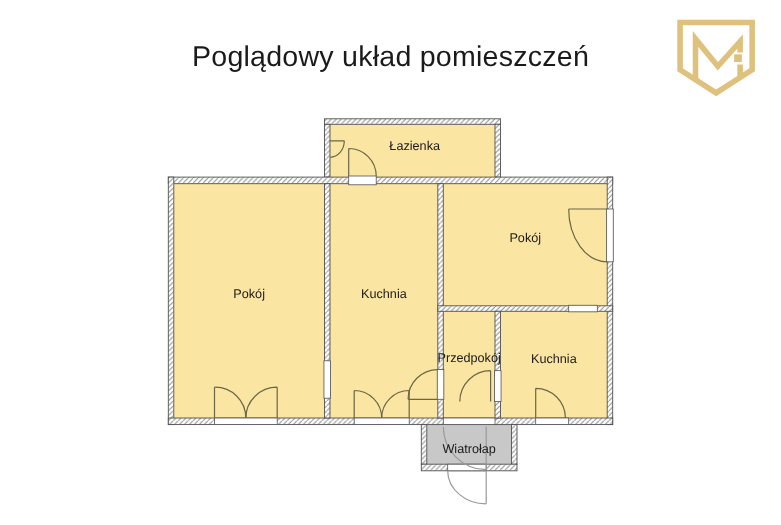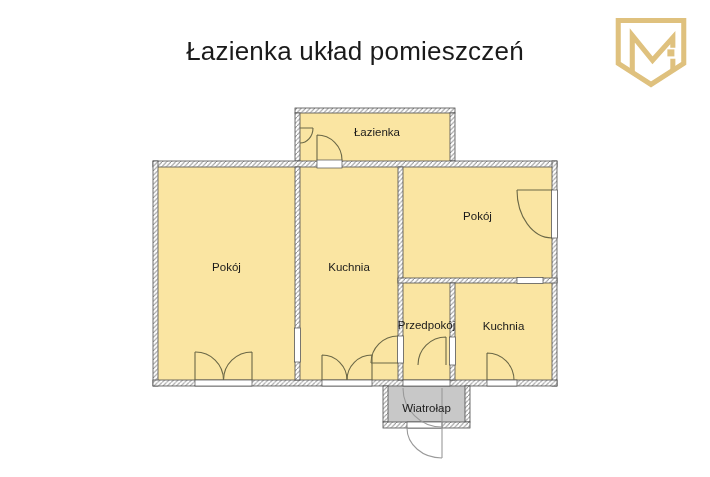--- a/index.html
+++ b/index.html
@@ -7,21 +7,21 @@
        font-family:"Liberation Sans", sans-serif;}
   .page-title{position:absolute;left:0;right:0;top:36px;text-align:center;
        font-size:26px;color:#1a1a1a;letter-spacing:0.2px;}
   .logo{position:absolute;top:16px;right:20px;width:78px;height:73px;}
   svg.plan{position:absolute;left:0;top:0;width:710px;height:477px;}
   svg text{font-family:"Liberation Sans", sans-serif;font-size:11.5px;fill:#1a1a1a;}
 </style>
 </head>
 <body>
 
-<div class="page-title">Łazienka układ pomieszczeń</div>
+<div class="page-title">Poglądowy układ pomieszczeń</div>
 
 <svg class="logo" viewBox="0 0 100 92" aria-hidden="true">
   <g fill="none" stroke="#DFC17E" stroke-width="6.5">
     <path d="M8,5 H92 V60 L50,87 L8,60 Z"></path>
     <path d="M26,71 L26,24 L52,56 L78,27 L78,40"></path>
     <path d="M78,54 L78,69"></path>
   </g>
   <rect x="71" y="42" width="9" height="9" fill="#DFC17E"></rect>
 </svg>
 

